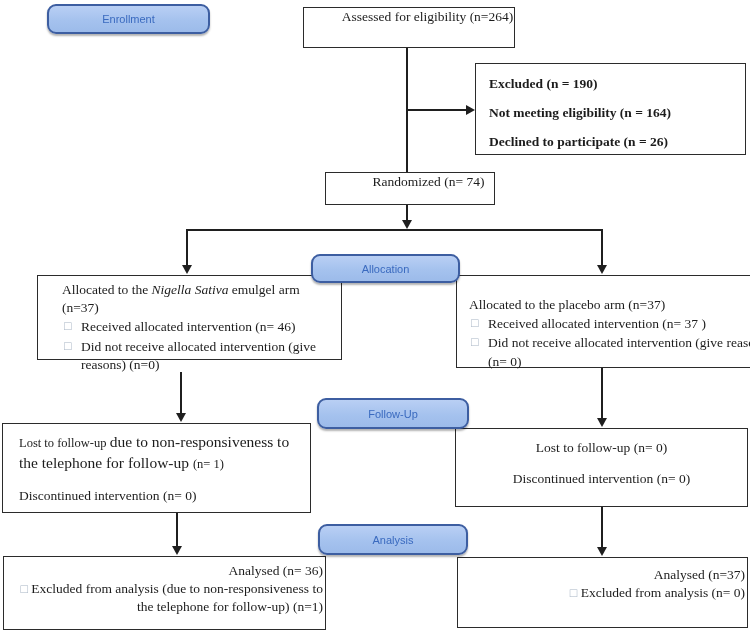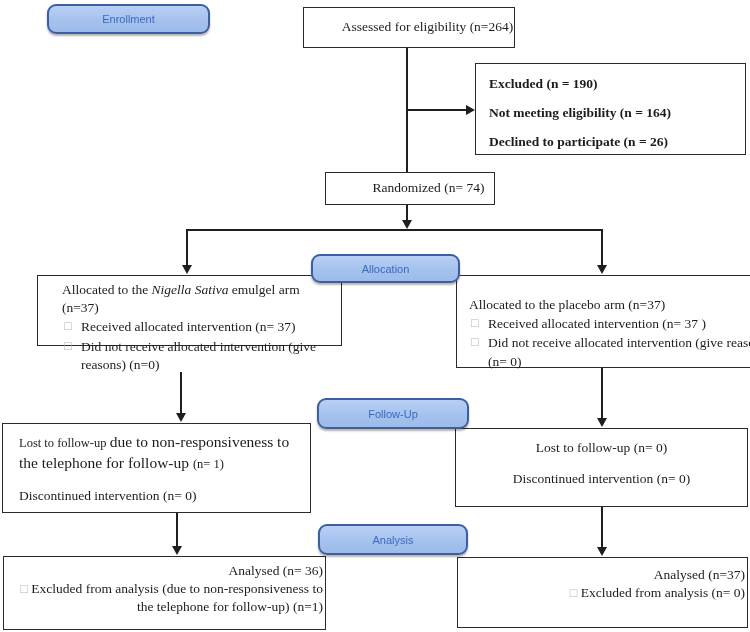--- a/index.html
+++ b/index.html
@@ -25,21 +25,21 @@
   .arrow-down {
     position:absolute; width:0; height:0; z-index:2;
     border-left:5px solid transparent; border-right:5px solid transparent;
     border-top:9px solid #1f1f1f;
   }
   .arrow-right {
     position:absolute; width:0; height:0; z-index:2;
     border-top:5px solid transparent; border-bottom:5px solid transparent;
     border-left:9px solid #1f1f1f;
   }
-  .center-flex { display:flex; align-items:center; justify-content:center; text-align:center;padding-left:37px; }
+  .center-flex { display:flex; justify-content:center; text-align:center;padding-left:37px; }
   .pad-list { padding:5px 6px 0 10px; }
   .bullet-item { display:flex; margin-top:1px; }
   .bullet-glyph { color:#a9b6c6; flex:0 0 17px; font-size:12.5px; padding-left:2px; }
   .bullet-text { flex:1; }
   .italic { font-style:italic; }
   .fu-left { text-align:left; padding:8px 6px 0 16px; }
   .fu-small { font-size:12.5px; }
   .fu-large { font-size:15.5px; }
   .fu-gap { margin-top:13px; font-size:13.5px; }
   .an-box { text-align:right; padding:5px 2px 0 2px; }
@@ -93,27 +93,27 @@
   <div class="box" style="left:475px; top:63px; width:271px; height:92px; padding:11px 10px 0 13px;">
     <p class="exl-line">Excluded (n = 190)</p>
     <p class="exl-line">Not meeting eligibility (n = 164)</p>
     <p class="exl-line">Declined to participate (n = 26)</p>
   </div>
 
   <div class="box center-flex" style="left:325px; top:172px; width:170px; height:33px;">
     <span>Randomized (n= 74)</span>
   </div>
 
-  <div class="box pad-list" style="left:37px; top:275px; width:305px; height:71px;padding-left:24px;">
+  <div class="box pad-list" style="left:37px; top:275px; width:305px; height:85px;padding-left:24px;">
     <div>
       <span>Allocated to the </span><span class="italic">Nigella Sativa</span><span> emulgel arm (n=37)</span>
     </div>
     <div class="bullet-item">
       <span class="bullet-glyph">□</span>
-      <span class="bullet-text">Received allocated intervention (n= 37)</span>
+      <span class="bullet-text">Received allocated intervention (n= 46)</span>
     </div>
     <div class="bullet-item">
       <span class="bullet-glyph">□</span>
       <span class="bullet-text">Did not receive allocated intervention (give reasons) (n=0)</span>
     </div>
   </div>
 
   <div class="box pad-list" style="left:456px; top:275px; width:341px; height:93px; padding-top:20px; padding-left:12px;">
     <div>Allocated to the placebo arm (n=37)</div>
     <div class="bullet-item">

